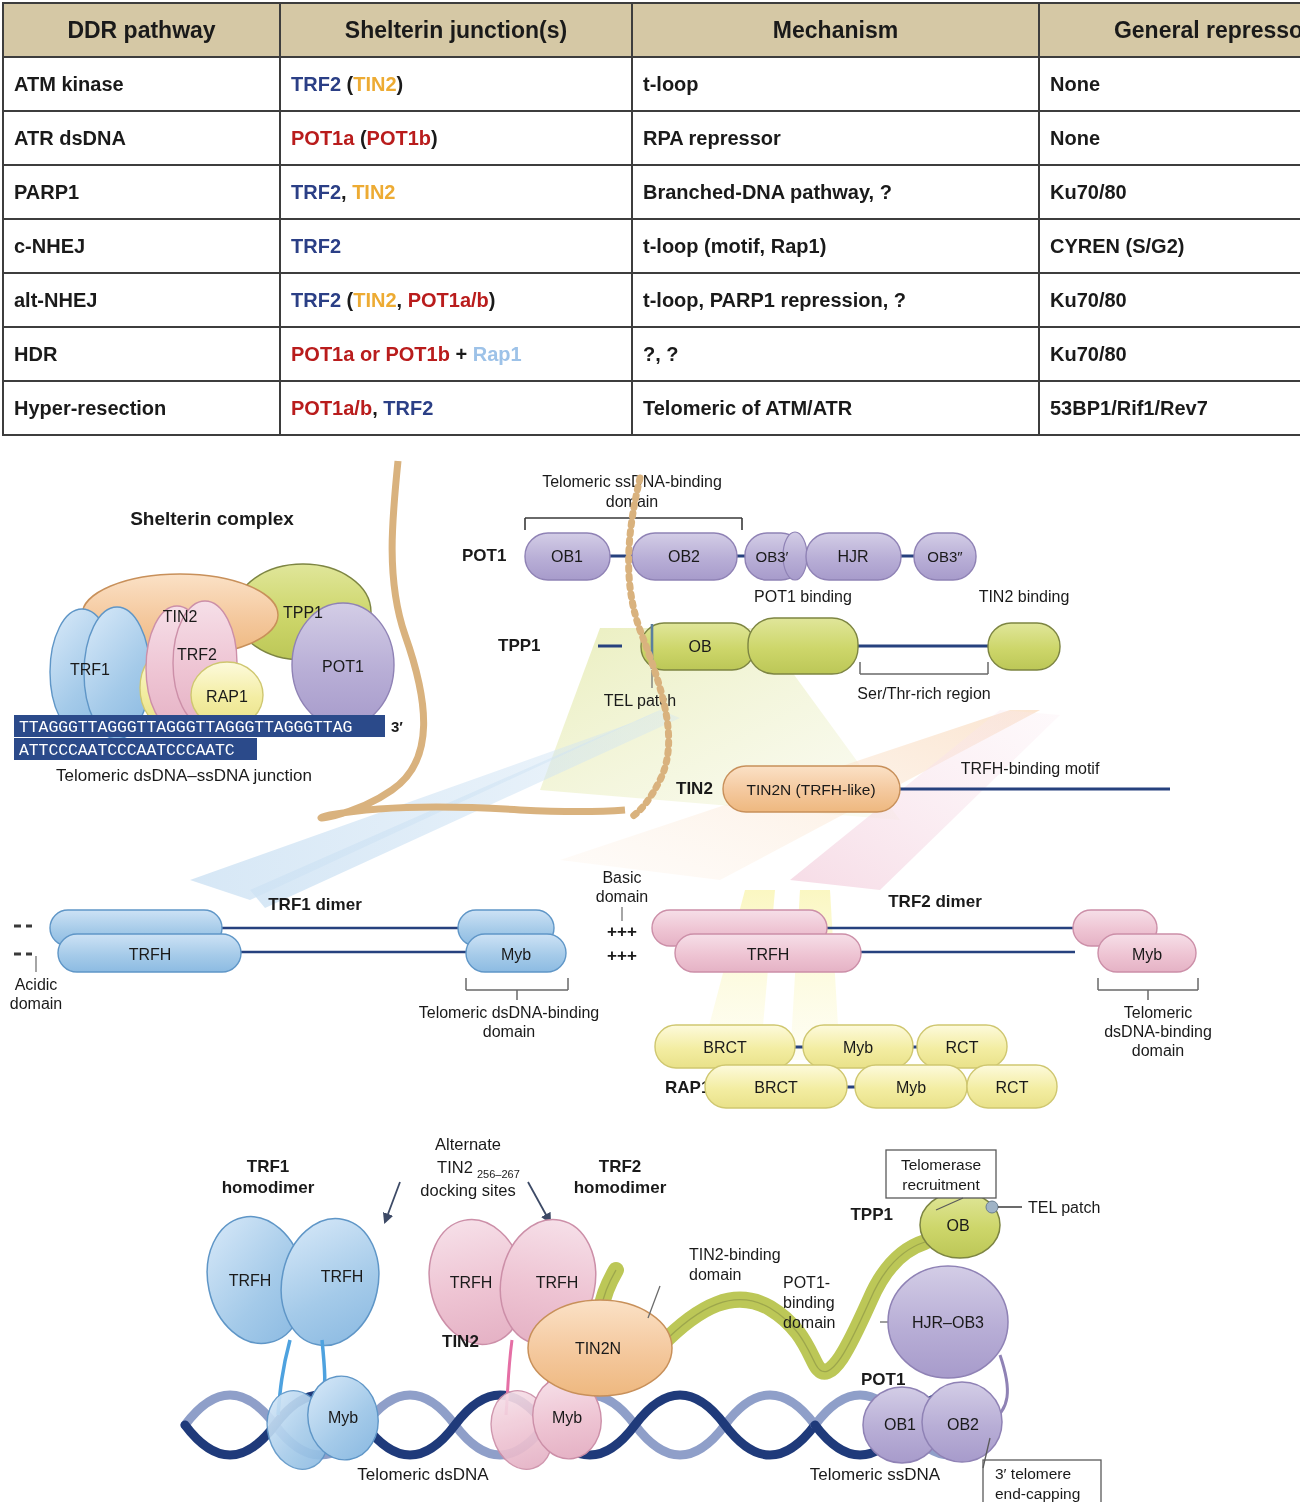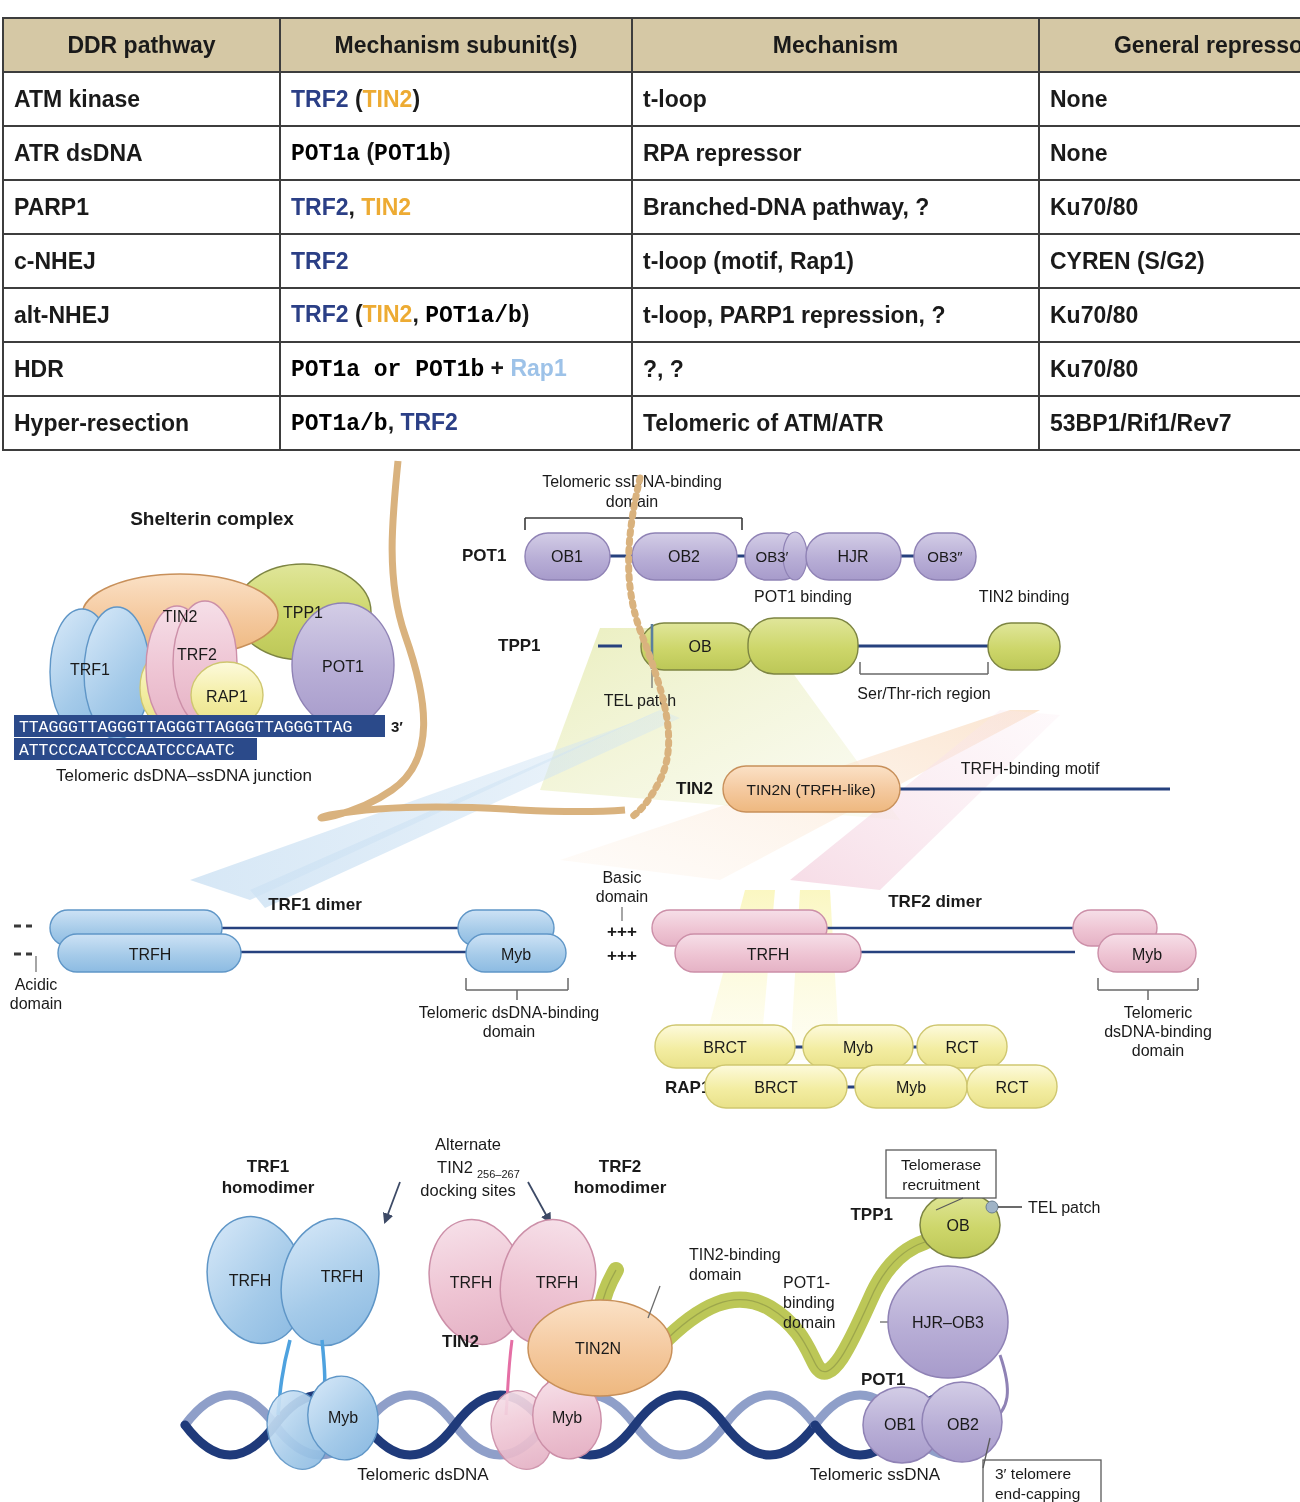--- a/index.html
+++ b/index.html
@@ -1,45 +1,45 @@
 <!DOCTYPE html>
 <html><head>
 <meta charset="utf-8">
 <style>
   html,body{margin:0;padding:0;background:#fff;}
   body{width:1300px;height:1502px;position:relative;
        font-family:"Liberation Sans","DejaVu Sans",sans-serif;color:#1a1a1a;}
 
   
-  .tbl-wrap{position:absolute;left:0;top:15px;width:1300px;border-radius:31px;}
+  .tbl-wrap{position:absolute;left:0;top:0;width:1300px;border-radius:31px;}
   table.ddr{border-collapse:collapse;width:1296px;margin:2px 0 0 2px;
             table-layout:fixed;}
   table.ddr th,table.ddr td{border:2px solid #3d3d3d;padding:6px 10px;
-            font-size:23px;font-weight:bold;line-height:1.15;height:40px;}
+            font-size:20px;font-weight:bold;line-height:1.15;height:40px;}
   table.ddr th{background:#d5c8a5;text-align:center;font-size:23px;}
   table.ddr td{background:#fff;text-align:left;}
   .c0{width:255px;} .c1{width:330px;} .c2{width:385px;} .c3{width:326px;}
   td.c2,th.c2{text-align:center;margin-left:48px;}
-  .trf2{color:#2b3f86;} .tin2{color:#edab33;} .pot1{color:#000000;font-family:Liberation Mono, monospace;}
+  .trf2{color:#2b3f86;} .tin2{color:#edab33;} .pot1{color:#b91c1c;}
   .rap1{color:#9dc2e8;} .blk{color:#1a1a1a;}
 
   
   .fig{position:absolute;left:0;top:460px;width:1300px;height:1042px;}
   .fig svg{display:block;}
   .lbl{font-family:"Liberation Sans","DejaVu Sans",sans-serif;fill:#1a1a1a;}
 </style>
 </head>
 <body>
 
 <div class="tbl-wrap">
   <table class="ddr">
     <thead>
       <tr>
         <th class="c0">DDR pathway</th>
-        <th class="c1">Mechanism subunit(s)</th>
+        <th class="c1">Shelterin junction(s)</th>
         <th class="c2">Mechanism</th>
         <th class="c3">General repressor</th>
       </tr>
     </thead>
     <tbody id="ddr-body">
         <tr>
           <td class="c0">ATM kinase</td>
           <td class="c1"><span class="trf2">TRF2</span><span class="blk"> (</span><span class="tin2">TIN2</span><span class="blk">)</span></td>
           <td class="c2">t-loop</td>
           <td class="c3">None</td>

